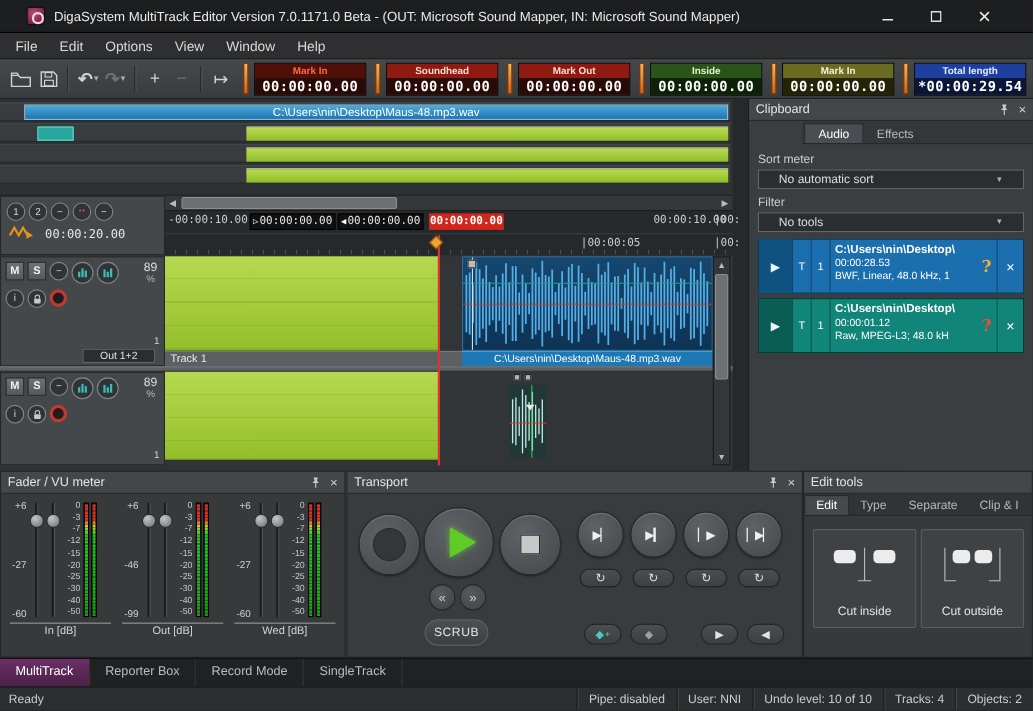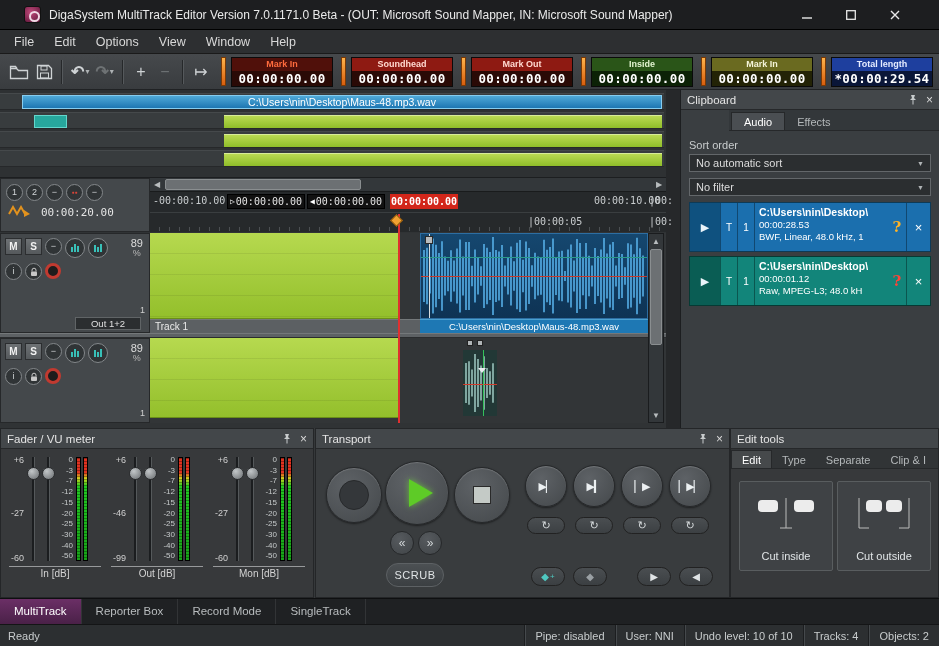--- a/index.html
+++ b/index.html
@@ -132,21 +132,21 @@
          border-bottom:1px solid #26282a;}
   .phead .sp{margin-left:auto;display:flex;align-items:center;gap:8px;}
   .pinicon{display:flex}
   .xicon{font-size:12px;color:#d8d8d8;line-height:1;}
   .ctabs{height:21px;background:#33373a;border-bottom:1px solid #26282a;display:flex;align-items:flex-end;padding-left:2px;margin-left:48px;}
   .ctab{padding:3px 12px 2px;font-size:11px;color:#b4b8ba;}
   .ctab.active{background:#4a4e52;color:#fff;border:1px solid #26282a;border-bottom:none;}
   .cbody{padding:6px 8px;}
   .flabel{font-size:11px;color:#c8cccd;margin:2px 0 3px;}
   .select{height:18px;background:#2b2e30;border:1px solid #63676a;color:#dcdcdc;font-size:11px;
-          display:flex;align-items:center;padding:0 6px;margin-bottom:6px;gap:20px;}
+          display:flex;align-items:center;padding:0 18px;margin-bottom:6px;gap:20px;}
   .select b{margin-left:auto;font-size:7px;color:#b0b4b6;font-weight:normal;}
   .entry{display:flex;align-items:stretch;height:50px;margin-bottom:4px;color:#fff;border:1px solid #0e3a56;}
   .e-blue{background:#1b6fae;}
   .e-teal{background:#12857a;border-color:#063a34;}
   .eplay{width:30px;display:flex;align-items:center;justify-content:center;font-size:11px;color:#eaf4fa;flex:none;}
   .e-blue .eplay{background:#0f517f;}
   .e-teal .eplay{background:#0a5d54;}
   .ecell{width:17px;display:flex;align-items:center;justify-content:center;font-size:10px;
          border-left:1px solid rgba(0,0,0,.35);flex:none;}
   .emain{flex:1;padding:3px 4px;line-height:1.25;border-left:1px solid rgba(0,0,0,.35);overflow:hidden;}
@@ -507,27 +507,28 @@
               </svg>
           </span>
           <span class="xicon">×</span>
         </span>
       </div>
       <div class="ctabs">
         <span class="ctab active">Audio</span>
         <span class="ctab">Effects</span>
       </div>
       <div class="cbody">
-        <div class="flabel">Sort order</div>
+        <div class="flabel">Sort meter</div>
         <div class="select">
           <span>No automatic sort</span>
           <b>▼</b>
         </div>
+        <div class="flabel">Filter</div>
         <div class="select">
-          <span>No filter</span>
+          <span>No tools</span>
           <b>▼</b>
         </div>
 
         <div class="entry e-blue">
           <span class="eplay">▶</span>
           <span class="ecell">T</span>
           <span class="ecell">1</span>
           <span class="emain">
             <div class="epath">C:\Users\nin\Desktop\</div>
             <div class="edur">00:00:28.53</div>
@@ -666,21 +667,21 @@
 -40
 -50</span>
           <span class="vu">
               <i></i>
             </span>
           <span class="vu">
               <i></i>
             </span>
         </div>
         <div class="fline"></div>
-        <div class="fname">Mon [dB]</div>
+        <div class="fname">Wed [dB]</div>
       </div>
     </div>
   </div>
 
   <div class="transport">
     <div class="phead">
       <span>Transport</span>
       <span class="sp">
         <span class="pinicon">
           <svg width="10" height="11">

